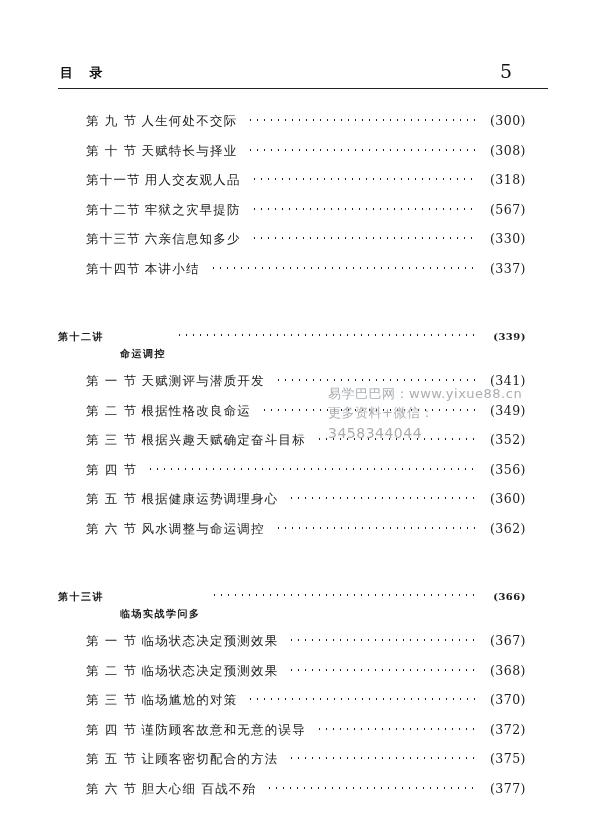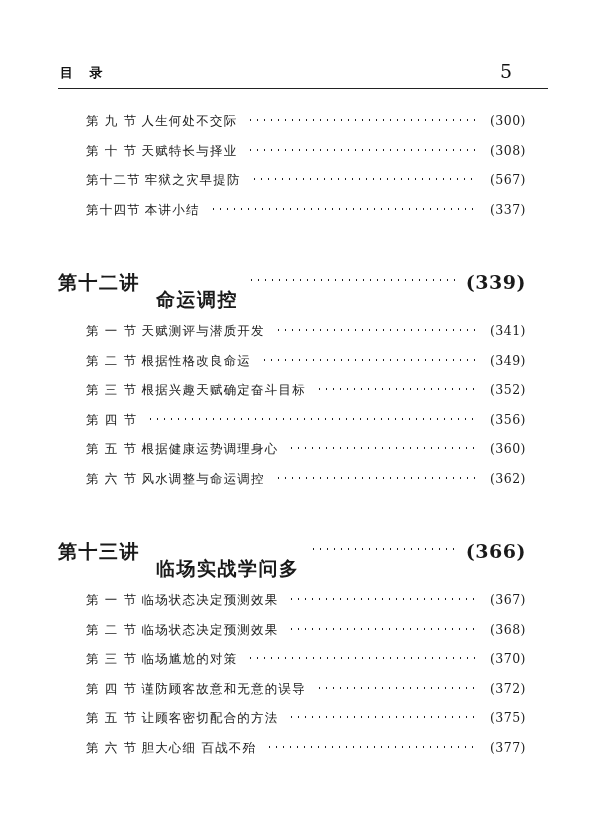--- a/index.html
+++ b/index.html
@@ -90,21 +90,21 @@
 
   
   .lvl-section {
     padding-left: 28px;
     padding-right: 22px;
   }
   .lvl-chapter {
     padding-left: 0px;
     padding-right: 22px;
     font-weight: bold;
-    font-size: 19px;
+    font-size: 10px;
     margin-bottom: 16px;
   }
   .lvl-chapter .label {
     letter-spacing: 1.5px;
   }
   .lvl-chapter .title {
     margin-left: 16px;
     letter-spacing: 1.5px;
     margin-top: 35px;
   }
@@ -157,24 +157,36 @@
         <span class="leader"></span>
         <span class="pageno">(300)</span>
       </div>
       <div class="entry lvl-section">
         <span class="label">第 十 节</span>
         <span class="title">天赋特长与择业</span>
         <span class="leader"></span>
         <span class="pageno">(308)</span>
       </div>
       <div class="entry lvl-section">
+        <span class="label">第十一节</span>
+        <span class="title">用人交友观人品</span>
+        <span class="leader"></span>
+        <span class="pageno">(318)</span>
+      </div>
+      <div class="entry lvl-section">
         <span class="label">第十二节</span>
         <span class="title">牢狱之灾早提防</span>
         <span class="leader"></span>
         <span class="pageno">(567)</span>
+      </div>
+      <div class="entry lvl-section">
+        <span class="label">第十三节</span>
+        <span class="title">六亲信息知多少</span>
+        <span class="leader"></span>
+        <span class="pageno">(330)</span>
       </div>
       <div class="entry lvl-section">
         <span class="label">第十四节</span>
         <span class="title">本讲小结</span>
         <span class="leader"></span>
         <span class="pageno">(337)</span>
       </div>
       <div class="group-gap"></div>
       <div class="entry lvl-chapter">
         <span class="label">第十二讲</span>
@@ -255,14 +267,19 @@
         <span class="pageno">(375)</span>
       </div>
       <div class="entry lvl-section">
         <span class="label">第 六 节</span>
         <span class="title">胆大心细  百战不殆</span>
         <span class="leader"></span>
         <span class="pageno">(377)</span>
       </div>
     </div>
 
+  <div class="watermark">
+    <div class="wm-line1"><span>易学巴巴网：</span><span>www.yixue88.cn</span></div>
+    <div class="wm-line2"><span>更多资料+微信：</span></div>
+    <div class="wm-line3">3458344044</div>
+  </div>
 
 </div>
 
 </body></html>

